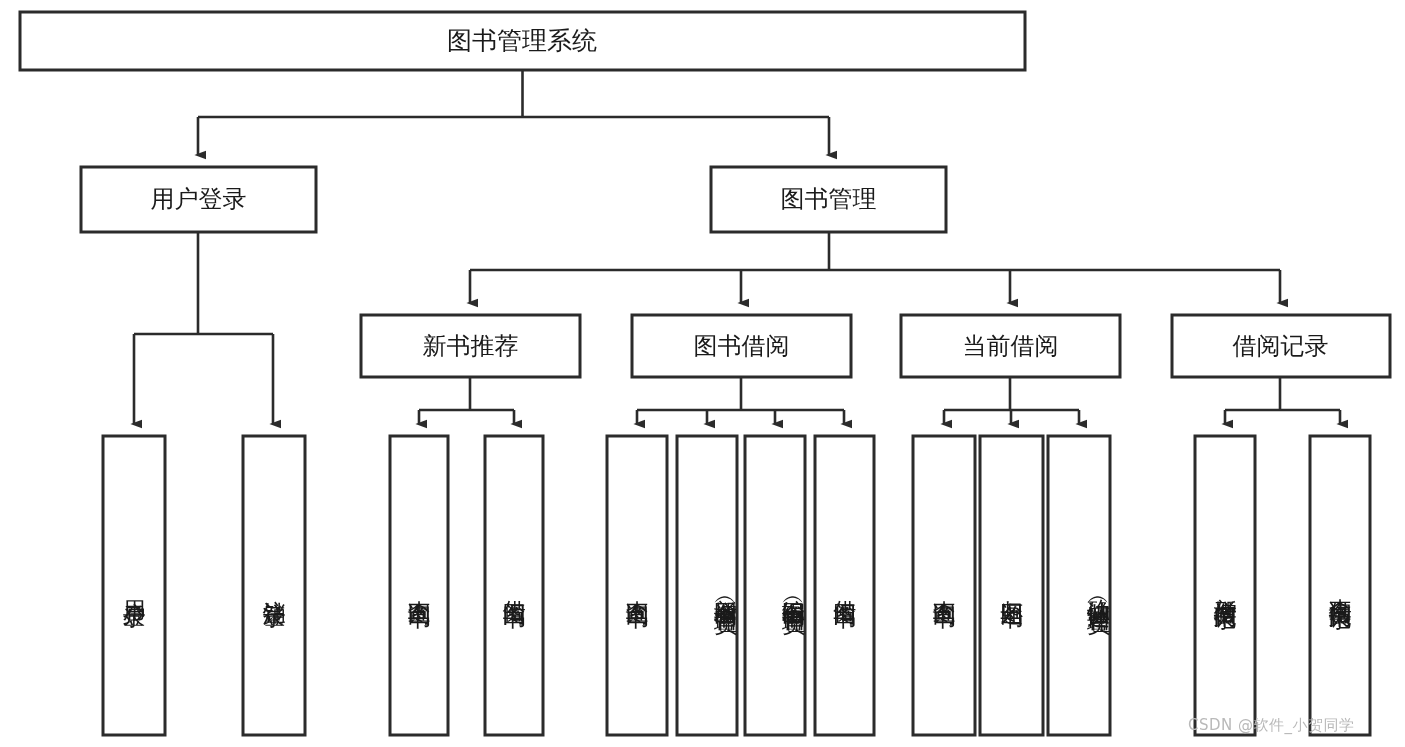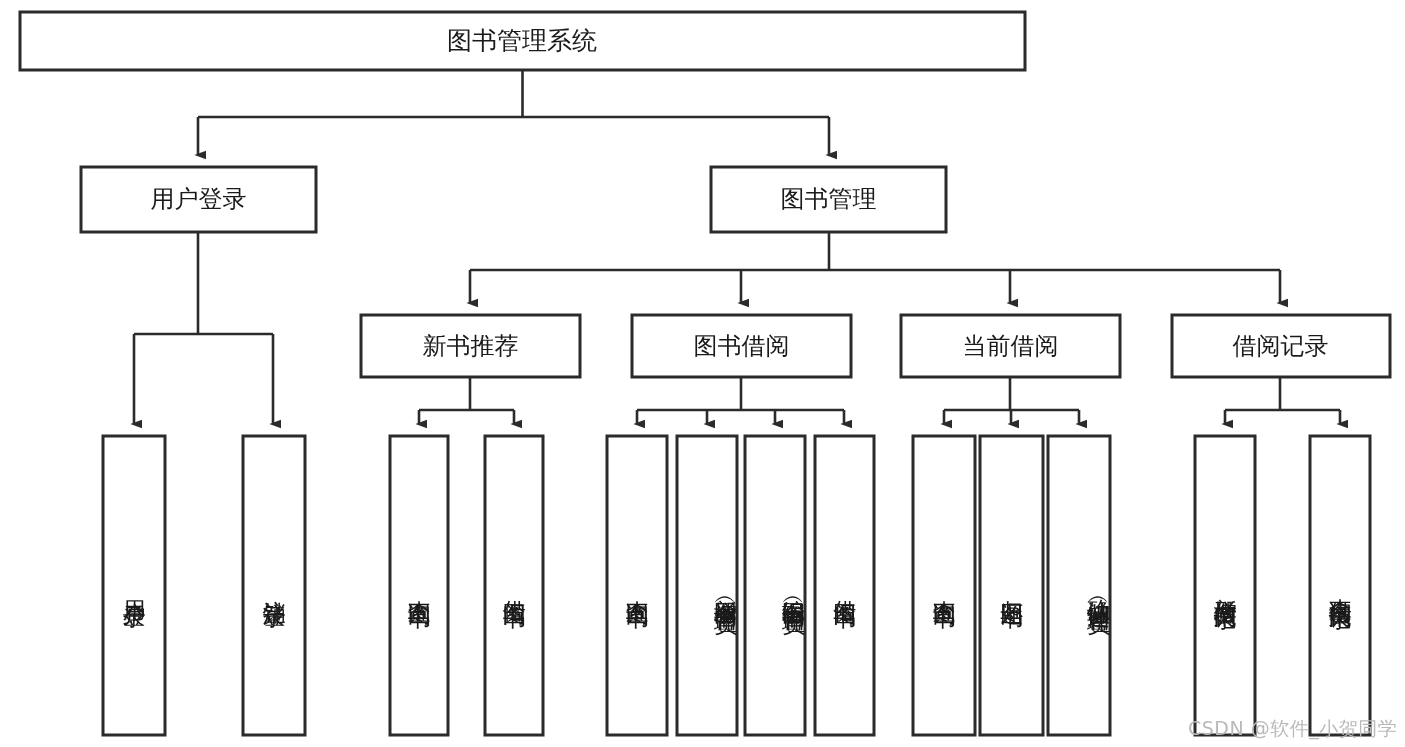--- a/index.html
+++ b/index.html
@@ -44,21 +44,21 @@
     color:#1a1a1a;
     letter-spacing:2px;
     white-space:nowrap;
     text-align:center;
     pointer-events:none;
     user-select:none;
   }
   .watermark{
     position:absolute;
     font-family:"DejaVu Sans","Liberation Sans",sans-serif;
-    font-size:19px;
+    font-size:15px;
     color:#b9b9b9;
     white-space:nowrap;
     letter-spacing:0.5px;
   }
 </style>
 </head>
 <body>
 
 <div id="diagram-root">
 

